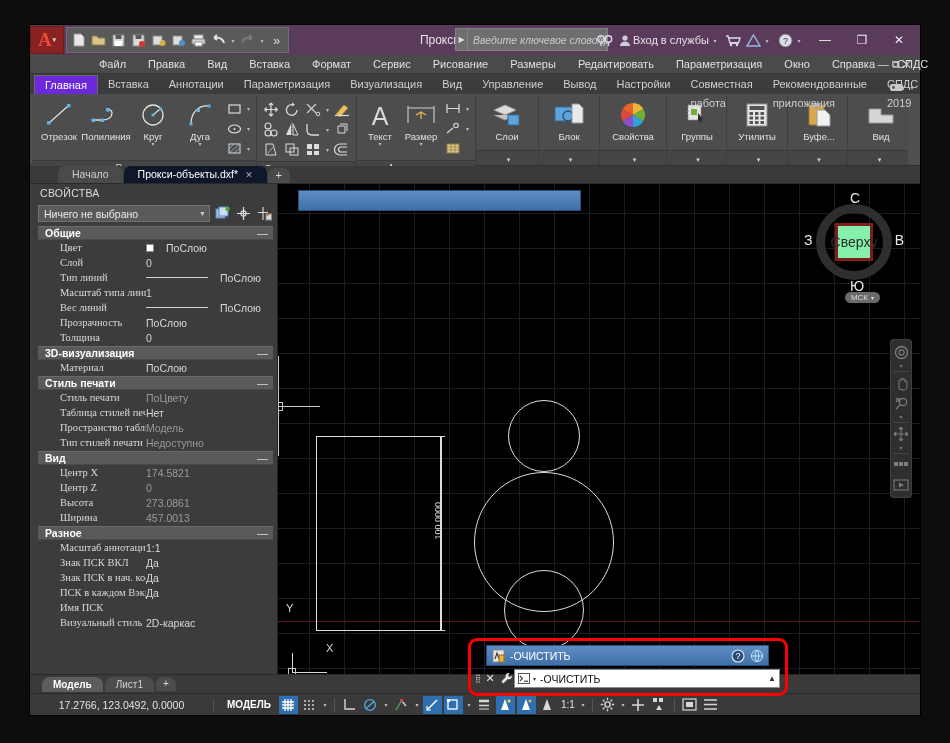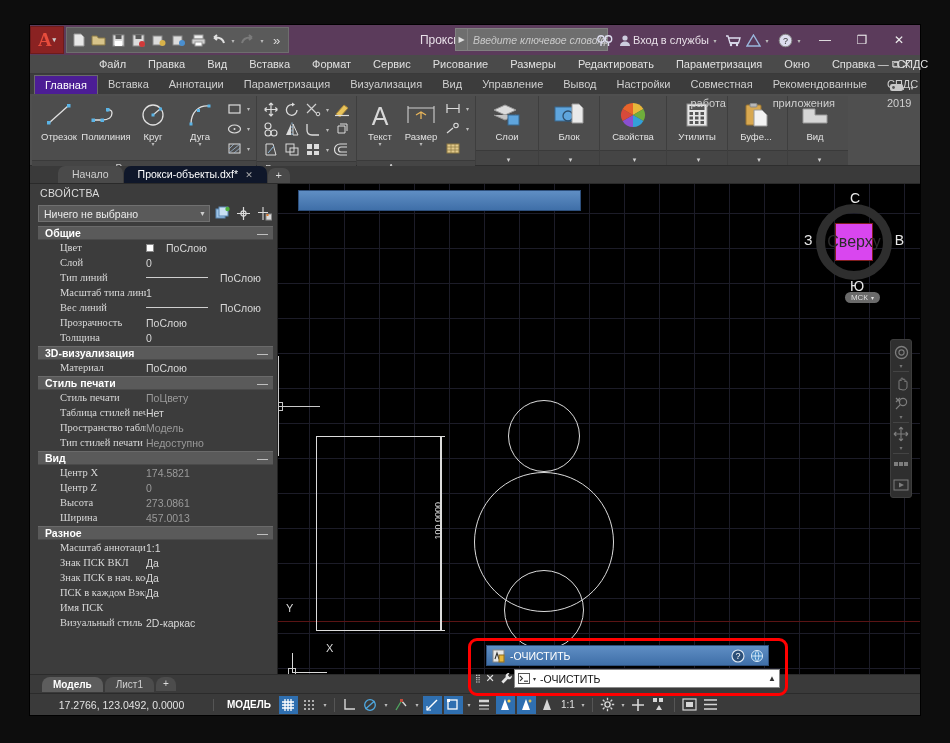--- a/index.html
+++ b/index.html
@@ -74,21 +74,21 @@
   .menubar .mi { padding:0 11px; color:#e0e0e0; font-size:11px; line-height:19px; }
   .win-mini { position:absolute; right:6px; top:0; color:#ddd; font-size:11px; line-height:19px; letter-spacing:3px; }
   
   .ribtabs {
     height:20px; background:#3c3c3c; display:flex; align-items:flex-end;
     padding-left:4px; flex:0 0 20px; position:relative;
   }
   .ribtab {
     padding:0 10px; height:19px; line-height:19px; color:#cfcfcf; font-size:11px;
   }
-  .ribtab.active { background:#4c1d95; color:#fff; border:1px solid #6a6a6a; border-bottom:none; }
+  .ribtab.active { background:#6d28d9; color:#fff; border:1px solid #6a6a6a; border-bottom:none; }
   .ribtabs .rt-right { position:absolute; right:4px; bottom:1px; display:flex; align-items:center; gap:3px; }
   
   .ribbon {
     height:72px; background:#4f4f4f; display:flex; flex:0 0 72px;
     padding:2px 0 0 2px; border-bottom:1px solid #2e2e2e;
   }
   .panel {
     display:flex; flex-direction:column; height:69px;
     border-right:1px solid #3e3e3e; background:#4d4d4d;
   }
@@ -105,21 +105,21 @@
   .bigbtn .ic { height:30px; display:flex; align-items:center; justify-content:center; }
   .bigbtn .lb { margin-top:1px; white-space:nowrap; font-size:9.5px; }
   .bigbtn .dc { font-size:6px; color:#bbb; line-height:5px; }
   .smgrid { display:flex; flex-direction:column; gap:1px; padding-top:1px; }
   .smrow { display:flex; align-items:center; gap:1px; }
   .smbtn {
     width:20px; height:19px; display:flex; align-items:center; justify-content:center;
     color:#dcdcdc; font-size:12px;
   }
   .smcaret { font-size:6px; color:#bbb; width:7px; text-align:center; }
-  .wide-panel { min-width:60px; align-items:flex-start; }
+  .wide-panel { min-width:60px; align-items:flex-end; }
   .wide-panel .panel-title { width:100%; }
   
   .doctabs {
     height:18px; background:#3a3a3a; display:flex; align-items:flex-end;
     padding-left:28px; flex:0 0 18px; gap:1px; border-bottom:1px solid #2a2a2a;
   }
   .dtab {
     height:17px; line-height:17px; padding:0 14px; font-size:10.5px; color:#cfcfcf;
     background:#4a4a4a; border-radius:7px 7px 0 0; position:relative;
   }
@@ -189,23 +189,23 @@
   .crosshair-h, .crosshair-v { position:absolute; background:#c8c8c8; }
   .pickbox { position:absolute; border:1px solid #c8c8c8; }
   
   .viewcube { position:absolute; right:18px; top:10px; width:96px; height:96px; }
   .vc-ring {
     position:absolute; left:10px; top:10px; width:76px; height:76px;
     border:9px solid #2e2e2e; border-radius:50%;
   }
   .vc-face {
     position:absolute; left:29px; top:29px; width:38px; height:38px;
-    background:#d946ef; color:#2c2c2c; font-size:16px;
+    background:#86efac; color:#2c2c2c; font-size:14px;
     display:flex; align-items:center; justify-content:center;
-    border:1px solid #7f1d1d;
+    border:3px solid #7f1d1d;
   }
   .vc-n { position:absolute; left:44px; top:-4px; color:#e8e8e8; font-size:14px; }
   .vc-s { position:absolute; left:44px; bottom:-4px; color:#e8e8e8; font-size:14px; }
   .vc-w { position:absolute; left:-2px; top:38px; color:#e8e8e8; font-size:14px; }
   .vc-e { position:absolute; right:-2px; top:38px; color:#e8e8e8; font-size:14px; }
   .ucs-badge {
     position:absolute; right:40px; top:108px; background:#6a6a6a; color:#ddd;
     font-size:8px; padding:1px 6px; border-radius:7px; display:flex; align-items:center; gap:3px;
   }
   .navbar-v {
@@ -715,20 +715,35 @@
               <path d="M15 14L4.6 20A12 12 0 0 1 4.6 8z" fill="#d84a3a"></path>
               <path d="M15 14L4.6 8A12 12 0 0 1 15 2z" fill="#e8632a"></path>
             </svg>
           </div>
           <div class="lb">Свойства</div>
         </div>
       </div>
       <div class="panel-title"><span class="pc">▾</span></div>
     </div>
 
+    <div class="panel wide-panel">
+      <div class="panel-body" style="justify-content:center">
+        <div class="bigbtn" style="width:50px">
+          <div class="ic">
+            <svg width="26" height="24" viewBox="0 0 26 24">
+                  <rect x="4" y="2" width="13" height="15" fill="#e4e4e4" stroke="#8f8f8f" stroke-dasharray="2 1.5"></rect>
+                  <path d="M7 6h6v6H7z" fill="#6fae3c"></path>
+                  <path d="M14 10l5 6-2 .4 1.4 2.6-1.6.9-1.4-2.6-1.4 1.4z" fill="#2b2b2b"></path>
+                </svg>
+          </div>
+          <div class="lb">Группы</div>
+        </div>
+      </div>
+      <div class="panel-title"><span class="pc">▾</span></div>
+    </div>
 
     <div class="panel wide-panel">
       <div class="panel-body" style="justify-content:center">
         <div class="bigbtn" style="width:52px">
           <div class="ic">
             <svg width="26" height="26" viewBox="0 0 26 26">
                   <rect x="3" y="2" width="20" height="22" fill="#e6e6e6" stroke="#8f8f8f"></rect>
                   <rect x="5.5" y="4" width="15" height="4" fill="#555"></rect>
                   <g fill="#555">
                     <rect x="5.5" y="10" width="3.5" height="3"></rect>

